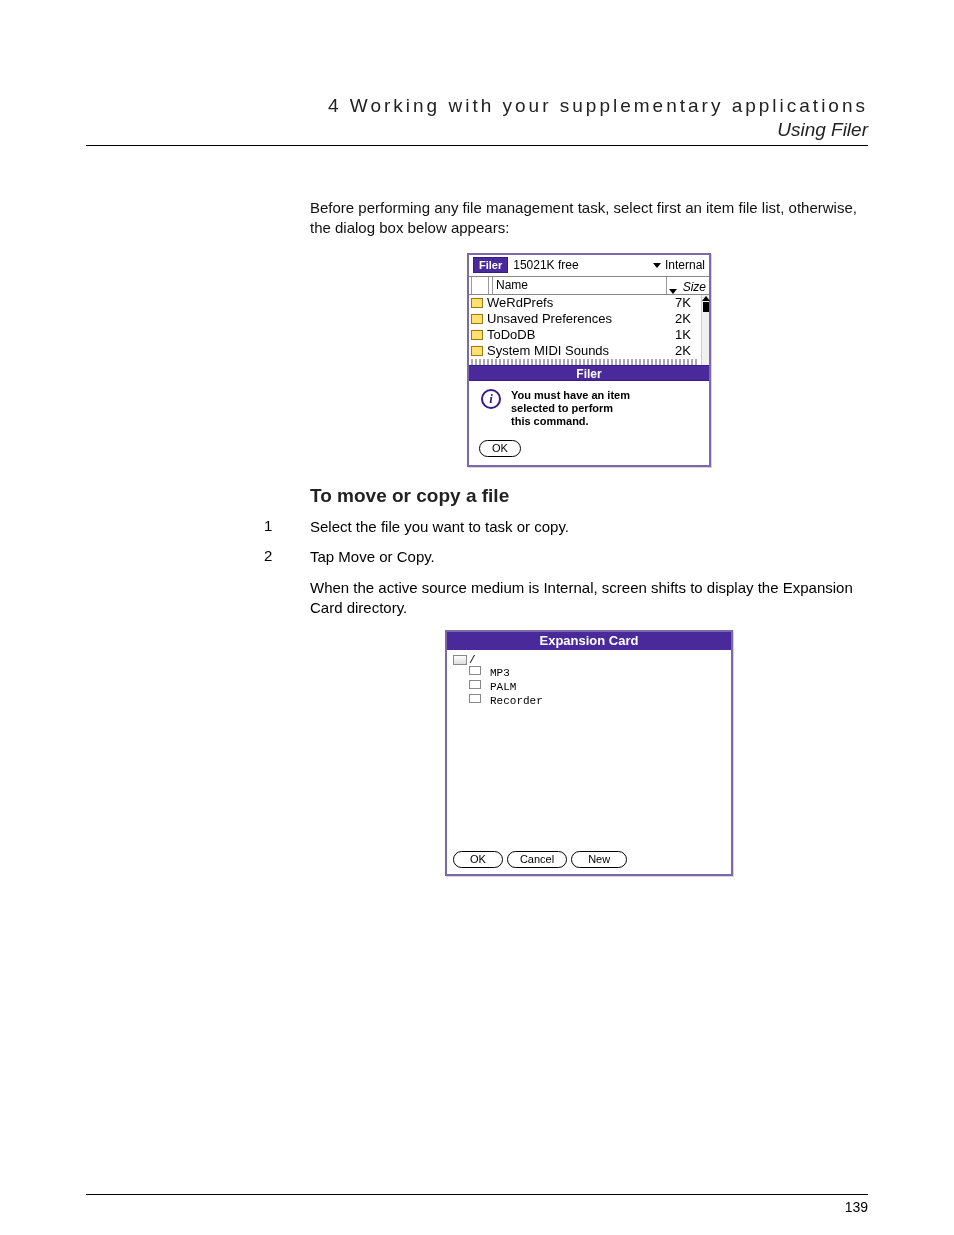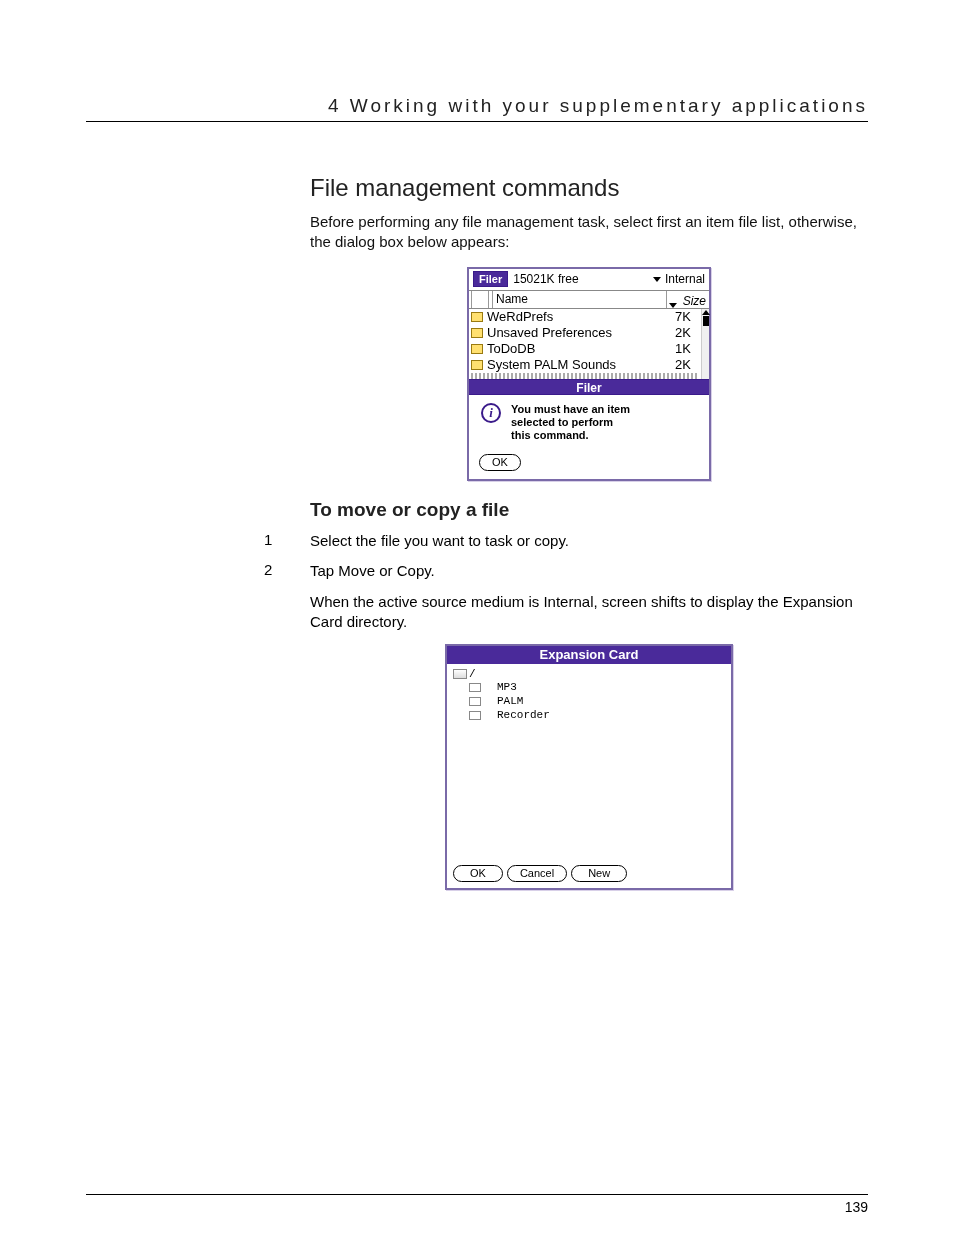--- a/index.html
+++ b/index.html
@@ -209,21 +209,21 @@
     border: 1px solid #888;
     background: linear-gradient(#fff,#ddd);
     position: relative;
   }
   .folder-closed-icon {
     width: 12px; height: 9px;
     border: 1px solid #888;
     background: #fff;
     display:inline-block;
   }
-  .tree-child { margin-left: 16px; display:flex; align-items:center; gap:16px; line-height:14px;}
+  .tree-child { margin-left: 16px; display:flex; align-items:flex-start; gap:9px; line-height:14px;}
   .shot2-buttons {
     padding: 6px;
     display: flex;
     gap: 4px;
   }
   .footer {
     position: absolute;
     bottom: 20px;
     left: 86px;
     width: 782px;
@@ -233,24 +233,24 @@
     font-size: 14px;
   }
   .italic { font-style: italic; }
 </style>
 </head>
 <body>
 
 <div class="page">
   <div class="header">
     <div class="header-chapter">4 Working with your supplementary applications</div>
+    <div class="header-section">Using Filer</div>
   </div>
 
   <div class="content">
-    <h2 class="h1">File management commands</h2>
     <p class="para">Before performing any file management task, select first an item file list, otherwise, the dialog box below appears:</p>
 
     <div class="shot1-wrap">
       <div class="shot1">
         <div class="shot1-top">
           <span class="filer-badge">Filer</span>
           <span>15021K free</span>
           <span class="space"></span>
           <span class="tri-down"></span>
           <span>Internal</span>
@@ -278,21 +278,21 @@
               <span class="fname">Unsaved Preferences</span>
               <span class="fsize">2K</span>
             </div>
             <div class="shot1-row">
               <span class="file-icon"></span>
               <span class="fname">ToDoDB</span>
               <span class="fsize">1K</span>
             </div>
             <div class="shot1-row">
               <span class="file-icon"></span>
-              <span class="fname">System PALM Sounds</span>
+              <span class="fname">System MIDI Sounds</span>
               <span class="fsize">2K</span>
             </div>
             <div class="shot1-tear"></div>
           </div>
           <div class="scroll-col">
             <div class="scroll-arrow-up"></div>
             <div class="scroll-thumb"></div>
           </div>
         </div>
         <div class="shot1-modal-bar">Filer</div>

